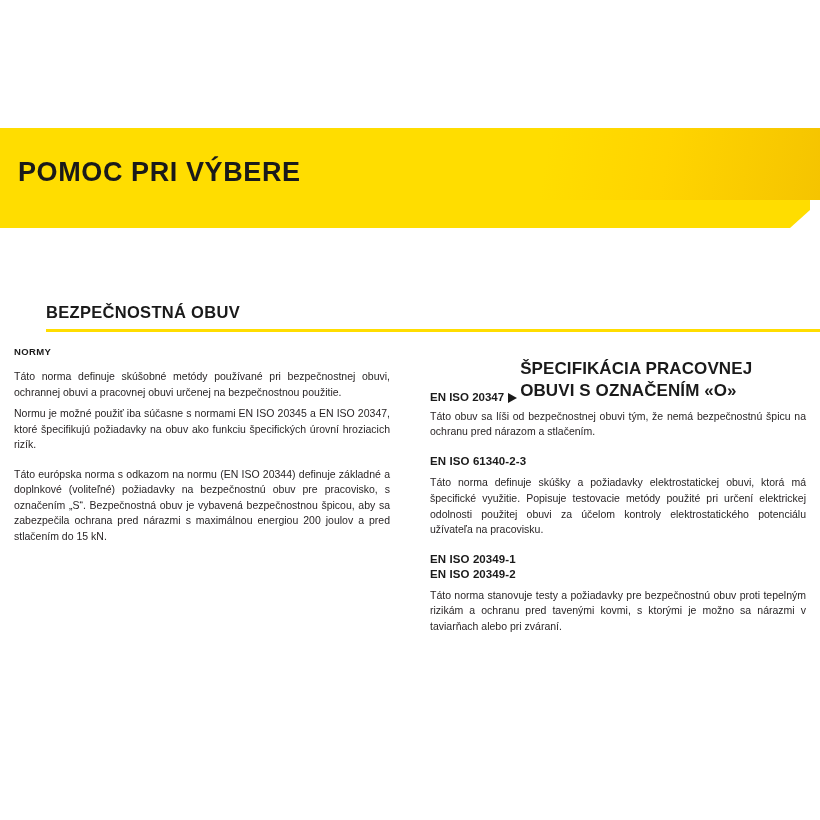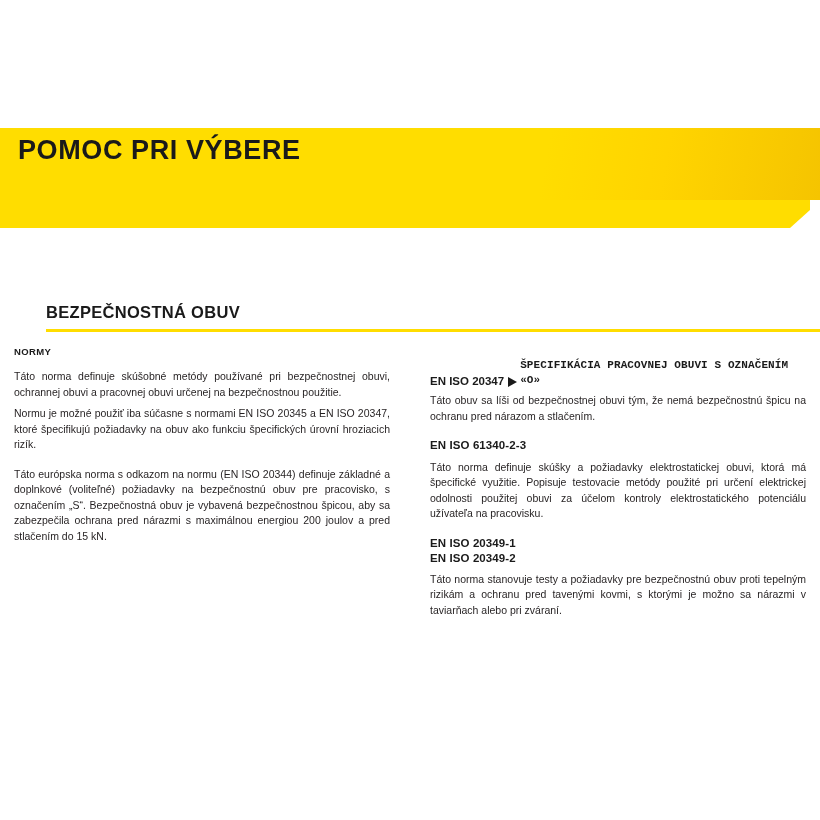--- a/index.html
+++ b/index.html
@@ -57,21 +57,21 @@
     position: absolute;
     top: 0;
     left: 0;
     width: 820px;
     height: 28px;
     background: #ffdd00;
     clip-path: polygon(0 0, 810px 0, 810px 10px, 790px 28px, 0 28px);
   }
   .banner-title {
     position: absolute;
-    top: 7px;
+    top: 29px;
     left: 18px;
     font-size: 27px;
     font-weight: bold;
     letter-spacing: 0.6px;
     color: #1a1a1a;
     font-family: "Liberation Sans", sans-serif;
   }
 
   
   .section-head {
@@ -155,26 +155,25 @@
   .arrow-icon {
     flex: 0 0 auto;
     width: 16px;
     display: flex;
     justify-content: center;
     padding-top: 3px;
   }
   .arrow-icon svg { display: block; }
   .arrow-head .htext {
     flex: 1 1 auto;
-    font-size: 11px;
+    font-size: 17px;
     font-weight: bold;
     color: #1a1a1a;
     line-height: 1.32;
     letter-spacing: 0.1px;
-    font-family: Liberation Mono, monospace;
   }
   .spacer-12 { height: 12px; }
 </style>
 </head>
 <body>
 
 <div class="page">
 
   <div class="banner">
     <div class="banner-yellow"></div>

